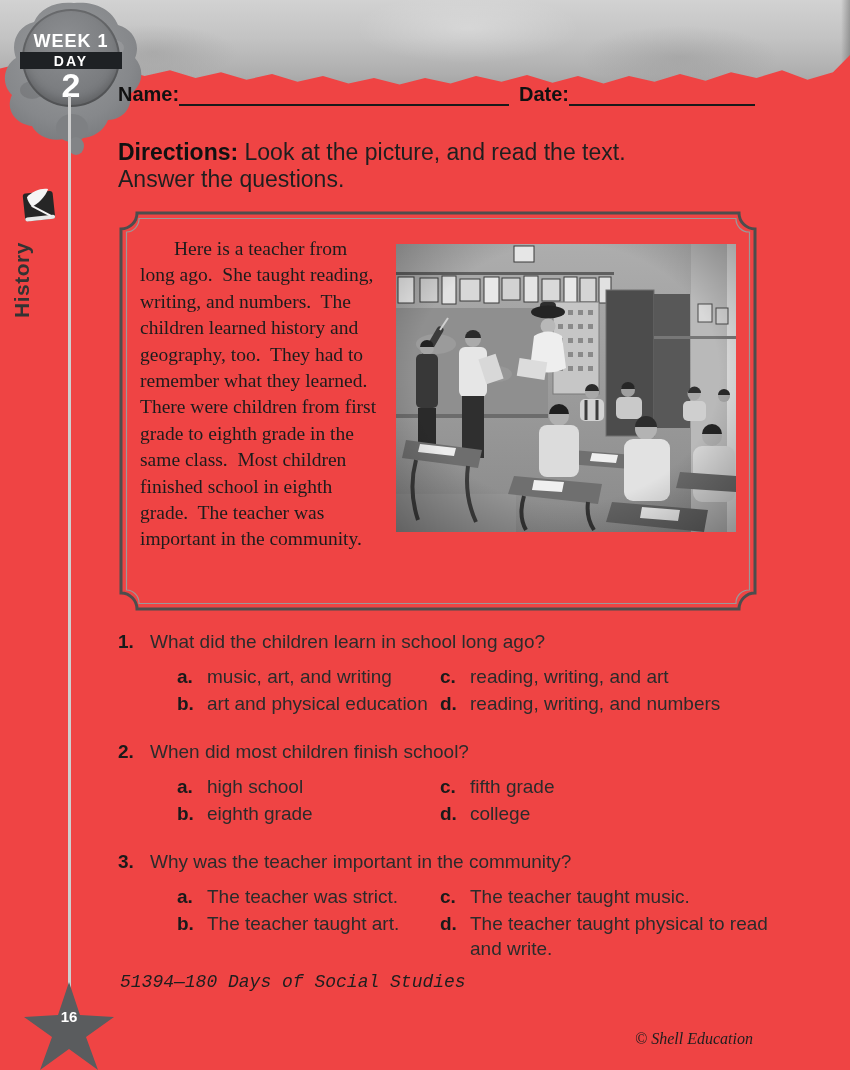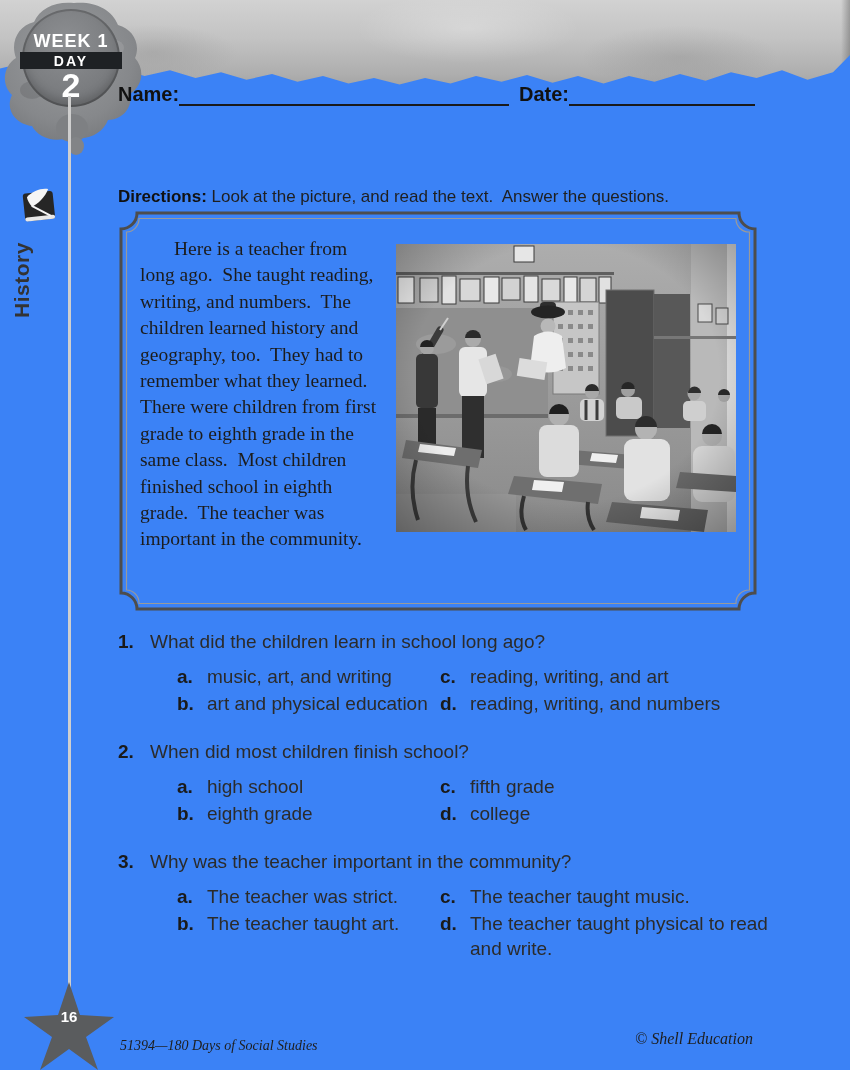--- a/index.html
+++ b/index.html
@@ -1,18 +1,18 @@
 <!DOCTYPE html>
 <html><head>
 <meta charset="utf-8">
 <style>
   * { margin:0; padding:0; box-sizing:border-box; }
   html,body { background:#e9e9e9; }
   .page {
-    position:relative; width:850px; height:1070px; background:#3b82f6;
+    position:relative; width:850px; height:1070px; background:#ef4444;
     margin:0 auto; overflow:hidden;
     font-family:"Liberation Sans", sans-serif; color:#222;
   }
 
   
   .torn-band {
     position:absolute; left:0; top:0; width:850px; height:95px; z-index:2;
     background:
       radial-gradient(120px 40px at 18% 55%, rgba(120,120,120,.25), transparent 70%),
       radial-gradient(160px 50px at 55% 30%, rgba(255,255,255,.28), transparent 70%),
@@ -62,21 +62,21 @@
 
   
   .name-row{ position:absolute; left:118px; top:82px; width:637px; display:flex; align-items:flex-end; z-index:3;}
   .fld-label{ font-weight:bold; font-size:20px; color:#111; }
   .write-line{ border-bottom:2px solid #1a1a1a; height:24px; }
   .line-name{ flex:1 1 auto; margin-right:10px; }
   .line-date{ width:186px; }
 
   
   .directions{ position:absolute; left:118px; top:139px; width:556px;
-    font-size:17px; line-height:27px; color:#1f1f1f; white-space:pre-wrap;margin-top:44px; }
+    font-size:23px; line-height:27px; color:#1f1f1f; white-space:pre-wrap; }
   .directions b{ color:#111; }
 
   
   .passage-box{ position:absolute; left:118px; top:210px; width:640px; height:402px; }
   .frame-svg{ position:absolute; left:0; top:0; }
   .passage-content{ position:absolute; left:0; top:0; width:100%; height:100%;
     padding:26px 22px 0 22px; }
   .photo{ float:right; width:340px; height:288px; margin:8px 0 10px 13px; }
   .passage-text{
     font-family:"Liberation Serif", serif; font-size:19.5px; line-height:26.4px;
@@ -90,22 +90,22 @@
   .q-num{ width:32px; font-weight:bold; color:#1a1a1a; }
   .options{ display:grid; grid-template-columns:263px 1fr; margin-left:59px;
     row-gap:2px; font-size:19px; line-height:25px; color:#2b2b2b; }
   .option{ display:flex; }
   .opt-letter{ width:30px; font-weight:bold; color:#1a1a1a; flex:0 0 30px; }
 
   
   .star-wrap{ position:absolute; left:22px; top:982px; width:94px; height:88px; z-index:5; }
   .page-num{ position:absolute; left:30px; top:26px; width:34px; text-align:center;
     color:#fff; font-weight:bold; font-size:15px; }
-  .footer-left{ position:absolute; left:120px; top:1038px;
-    font-family:Liberation Serif, serif; font-style:italic; font-size:14px; color:#1e1e1e; }
+  .footer-left{ position:absolute; left:120px; top:972px;
+    font-family:Liberation Mono, monospace; font-style:italic; font-size:18px; color:#1e1e1e; }
   .footer-right{ position:absolute; right:97px; top:1030px;
     font-family:"Liberation Serif", serif; font-style:italic; font-size:16px; color:#1e1e1e; }
 </style>
 </head>
 <body>
 
 <div class="page">
 
   <div class="torn-band"></div>
 

